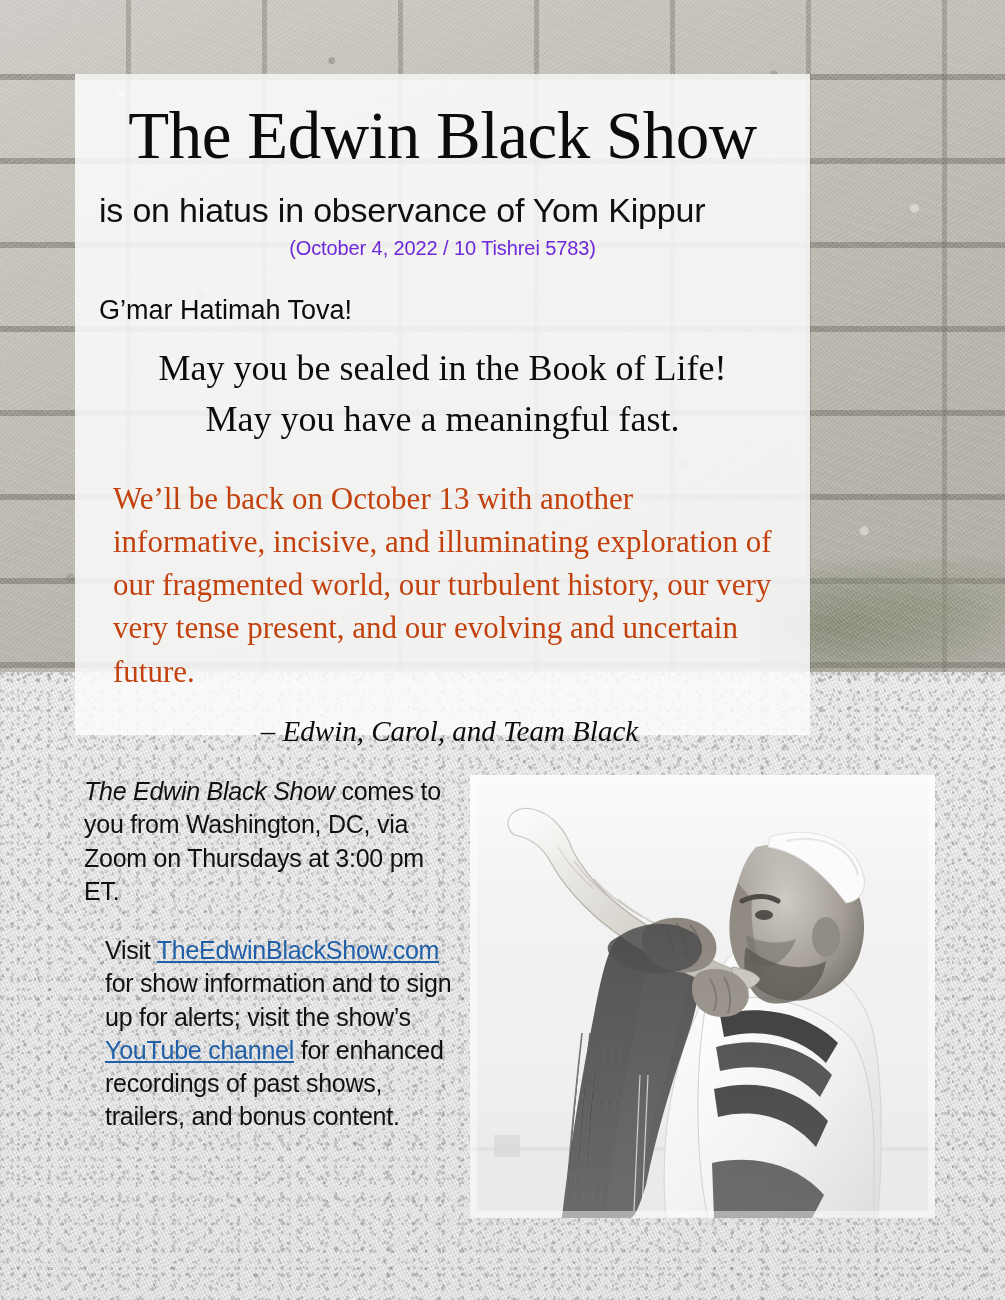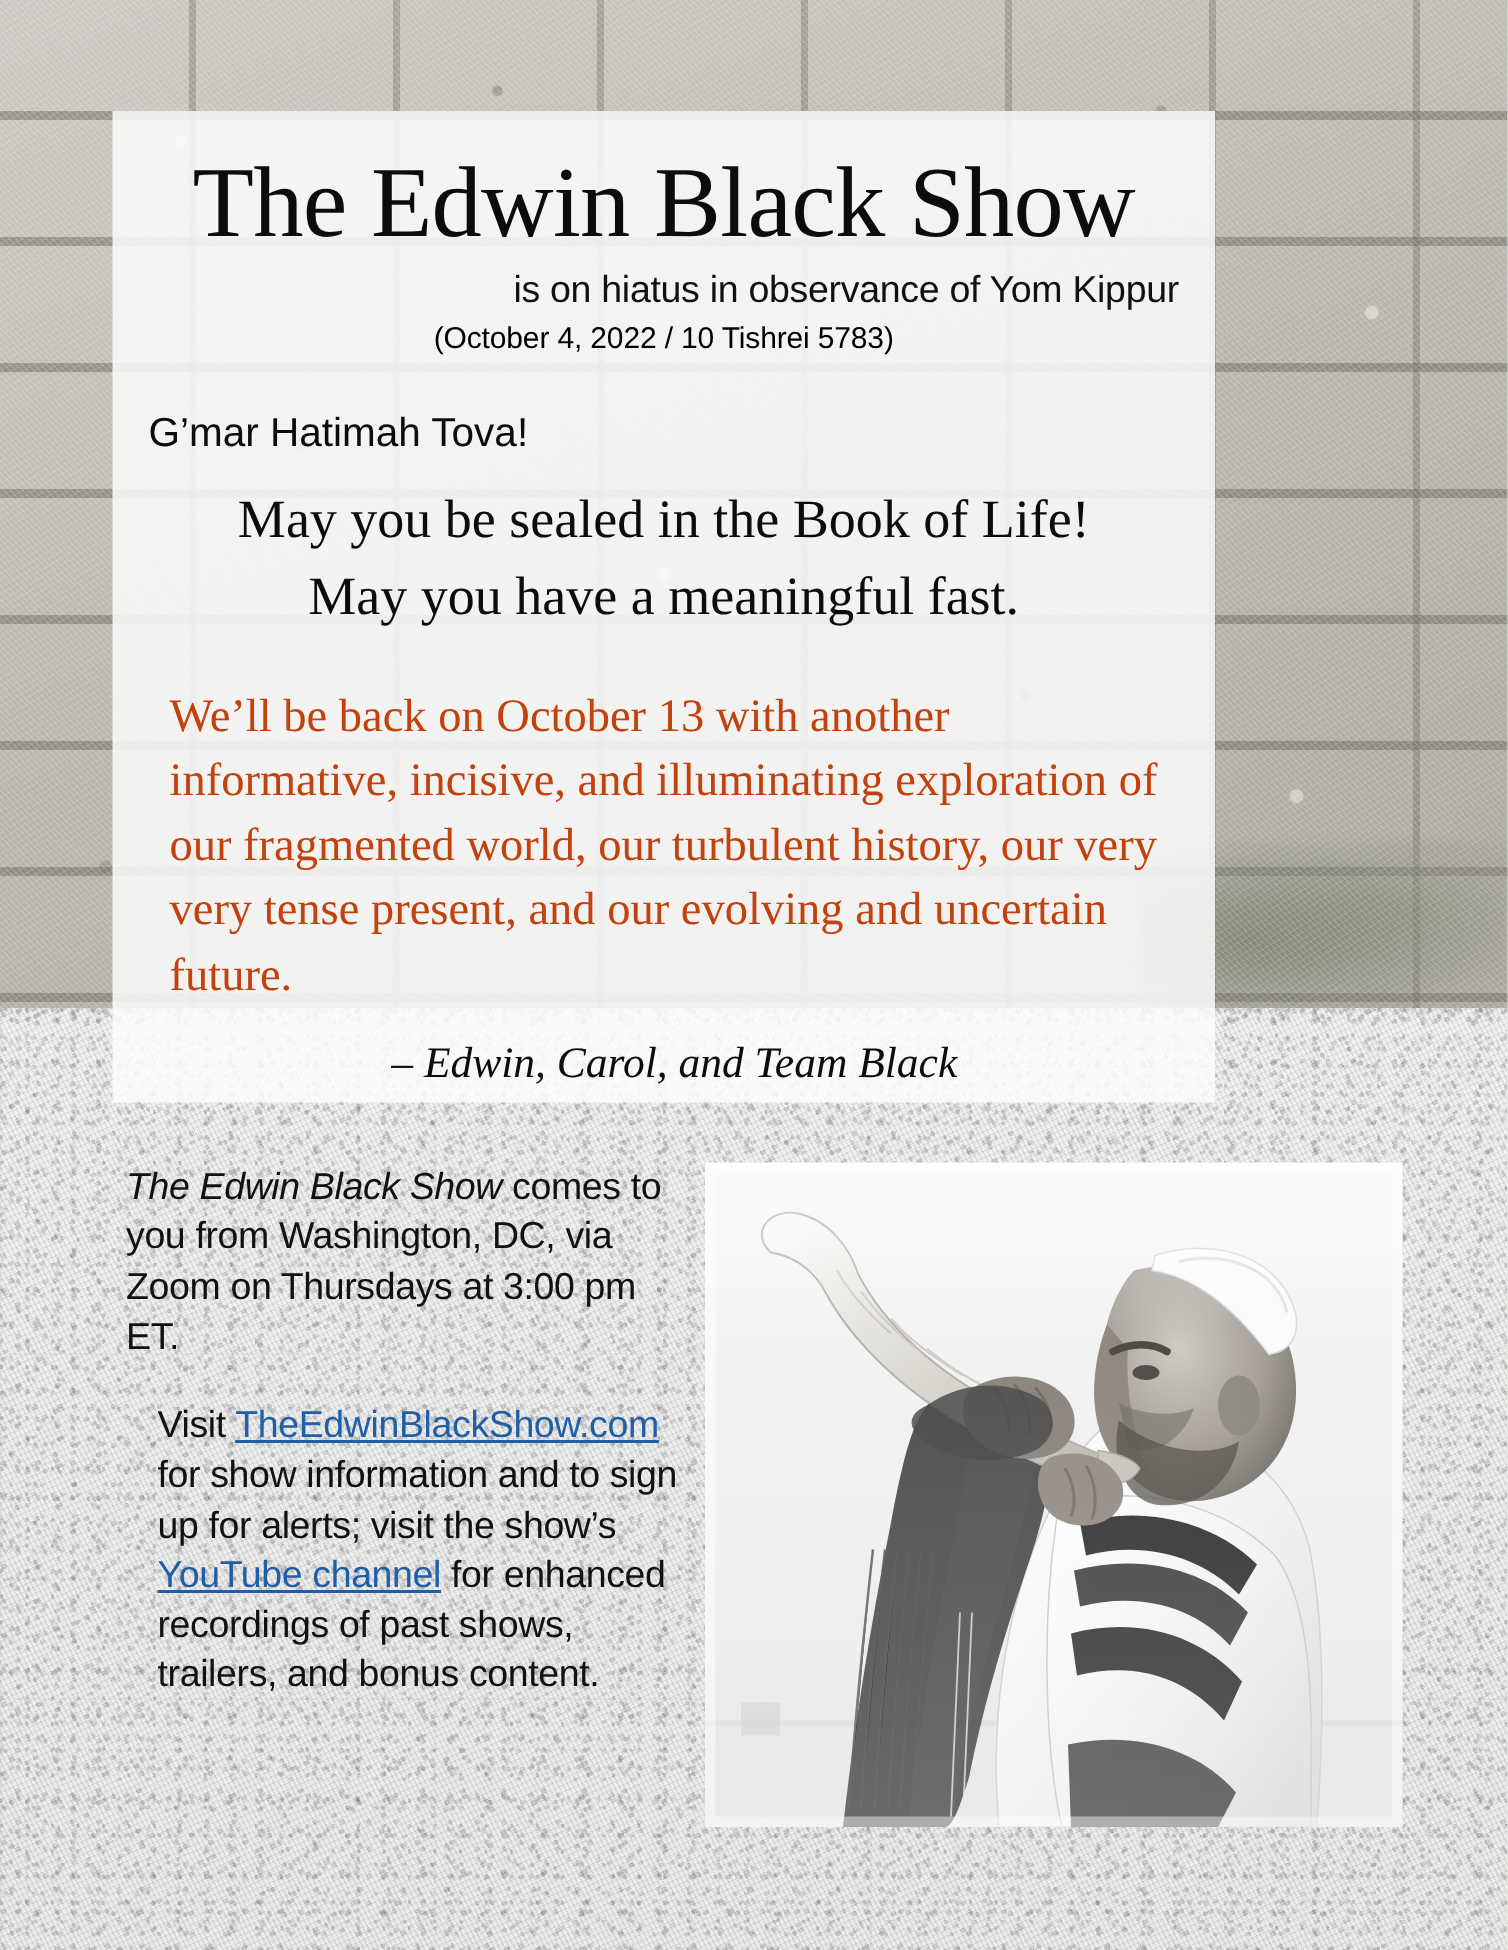--- a/index.html
+++ b/index.html
@@ -146,32 +146,32 @@
     line-height: 1.0;
     letter-spacing: -0.5px;
     text-align: center;
     color: #0c0c0c;
     margin: 28px 0 0 0;
     font-weight: 400;
   }
 
   .subtitle {
     font-family: "Liberation Sans", sans-serif;
-    font-size: 25px;
-    text-align: right;
+    font-size: 34px;
+    text-align: left;
     color: #101010;
-    margin: 10px 0 0 0;
+    margin: 22px 0 0 0;
     letter-spacing: -0.2px;
   }
 
   .dateline {
     font-family: "Liberation Sans", sans-serif;
     font-size: 20px;
     text-align: center;
-    color: #000000;
+    color: #6d28d9;
     margin: 7px 0 0 0;
     letter-spacing: -0.1px;
   }
 
   .greeting {
     font-family: Liberation Sans, sans-serif;
     font-size: 27px;
     color: #0c0c0c;
     margin: 35px 0 0 0;
   }

